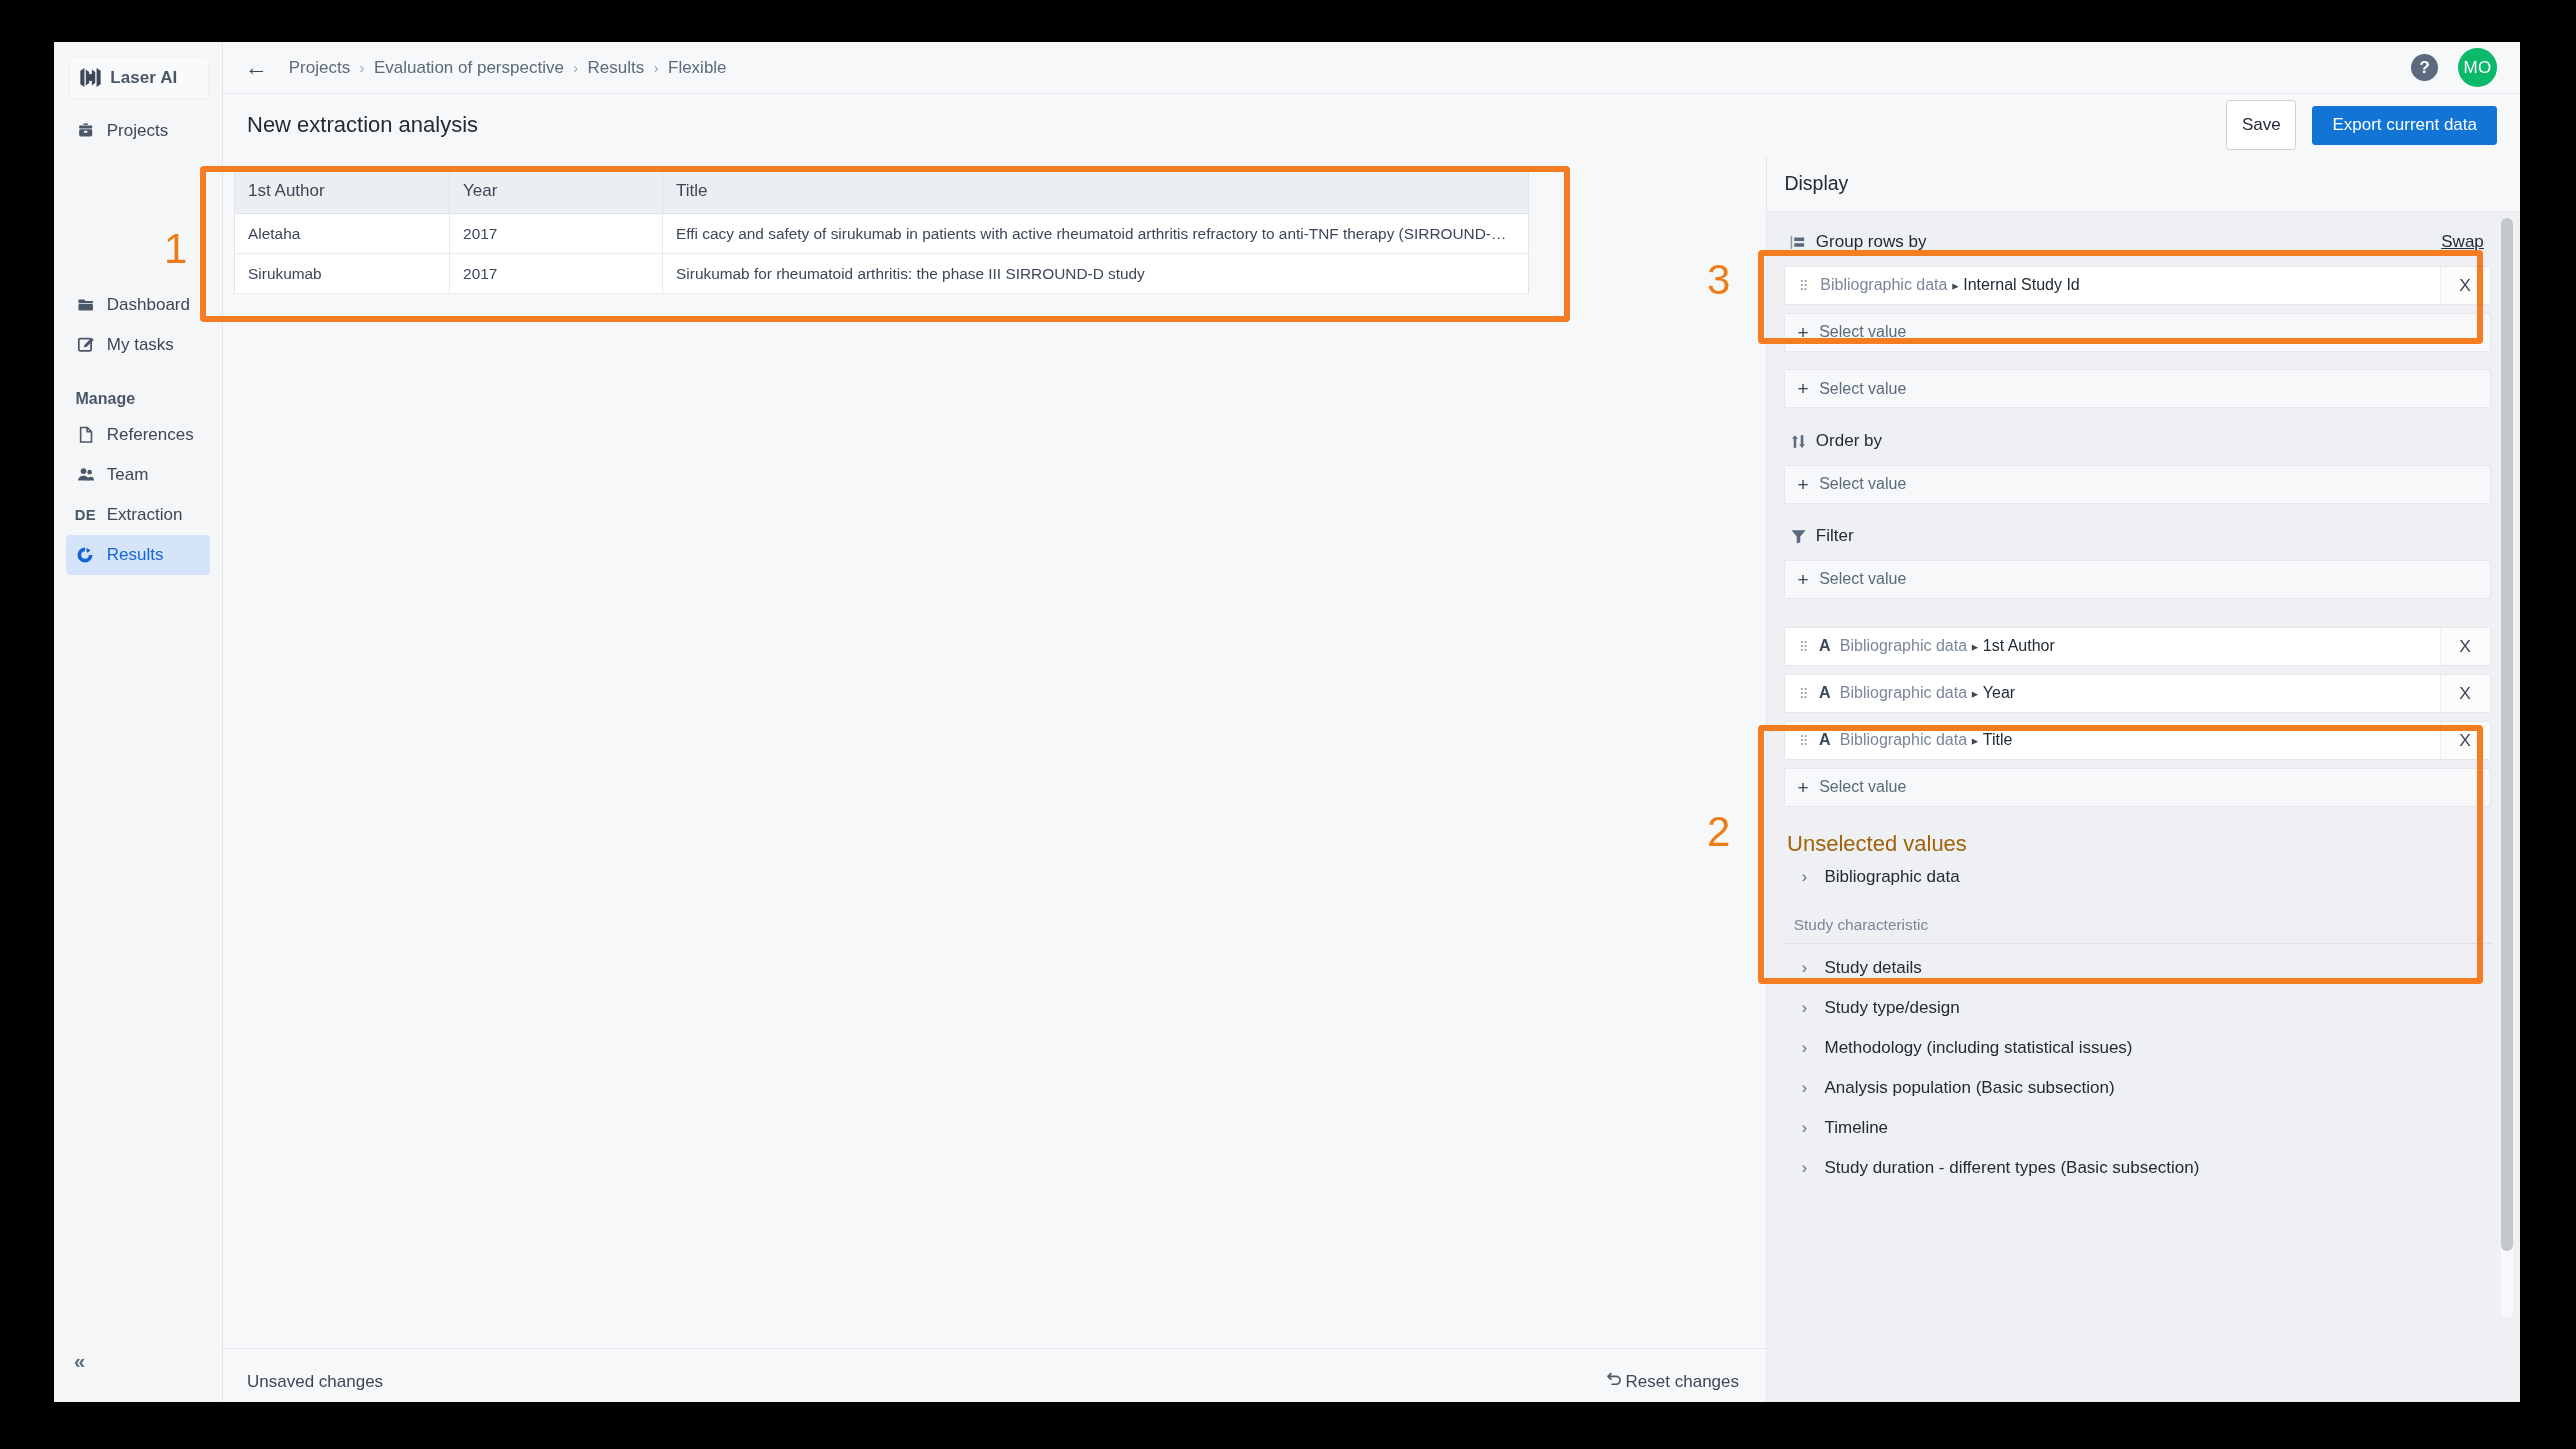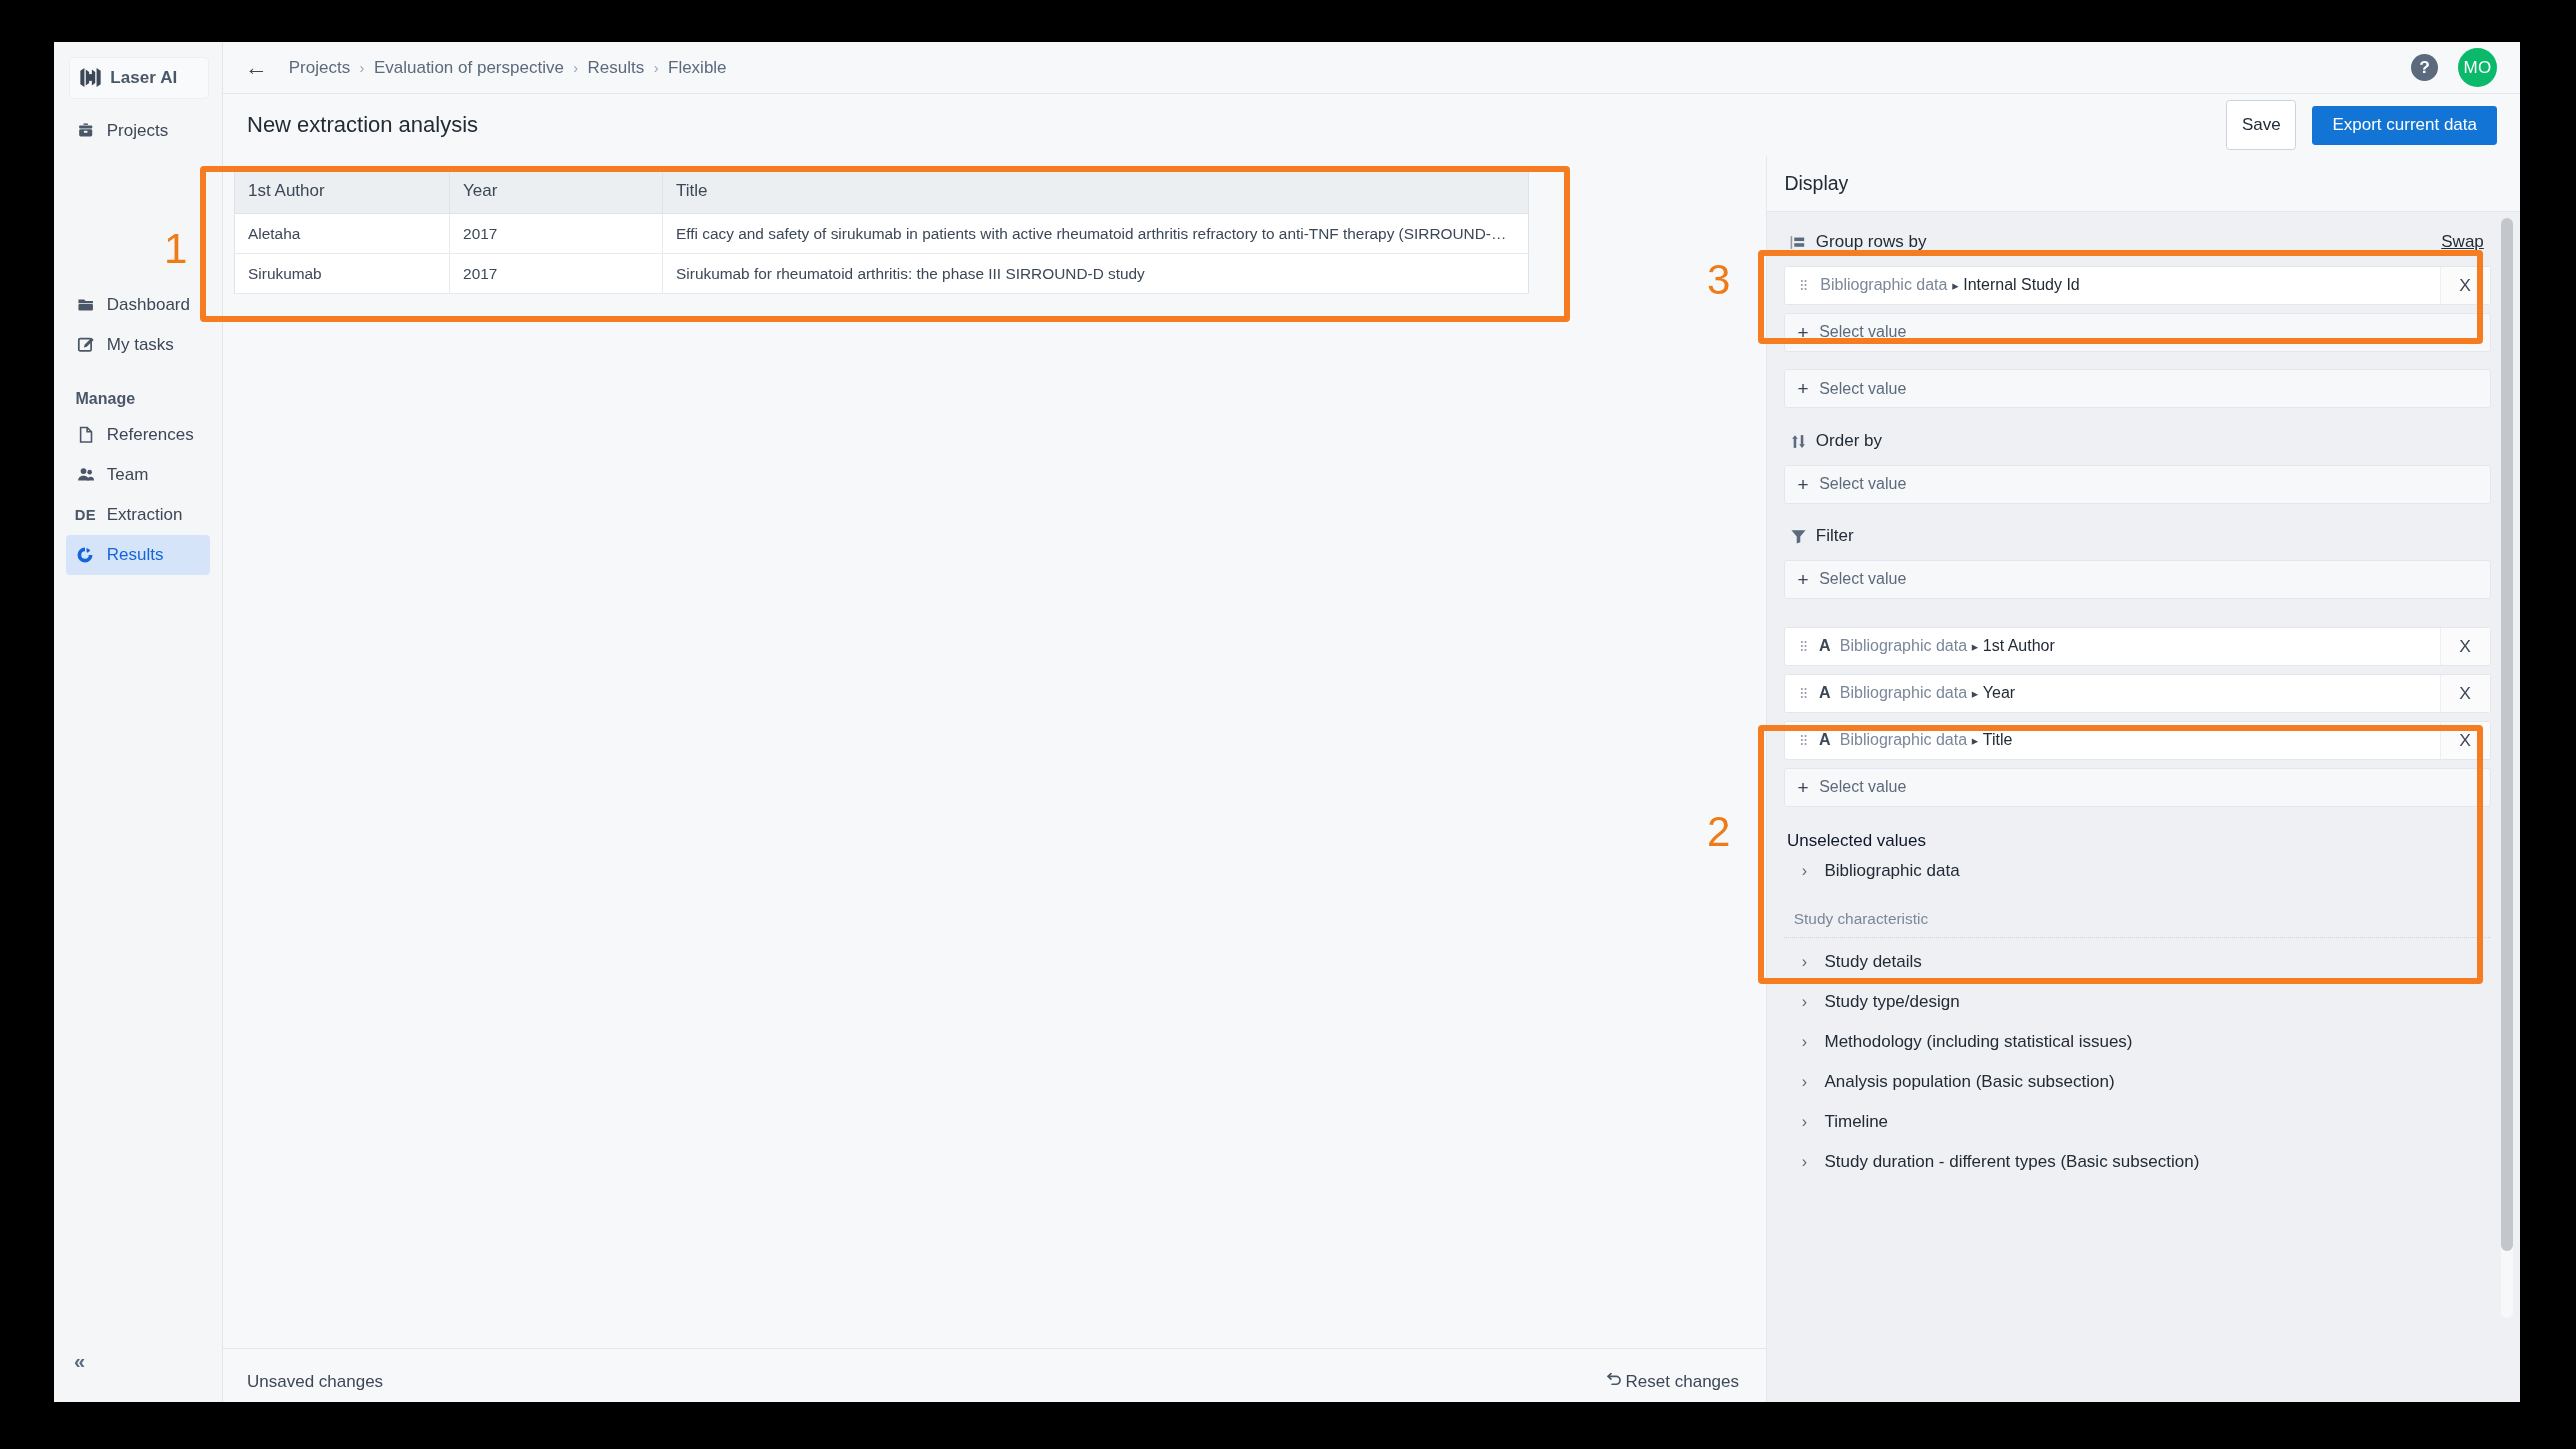--- a/index.html
+++ b/index.html
@@ -249,21 +249,21 @@
     display: flex; align-items: center;
     padding-left: 12px; gap: 10.7px;
     font-size: 16px; color: #5b6a7d;
   }
   .plus { color: #3c4757; font-size: 19px; line-height: 1; }
 
   
   .values-box { margin-top: 28px; }
 
   #unselected-title {
-    font-size: 17px; color: #0f172a;
+    font-size: 22px; color: #a16207;
     margin: 24px 0 0 2.7px;
   }
   .tree-item {
     display: flex; align-items: center; gap: 12px;
     height: 40px;
     padding-left: 17.4px;
     font-size: 17px; color: #222b36;
   }
   .chev { color: #5b6a7d; font-size: 16px; width: 10.7px; }
   .tree-cat {

